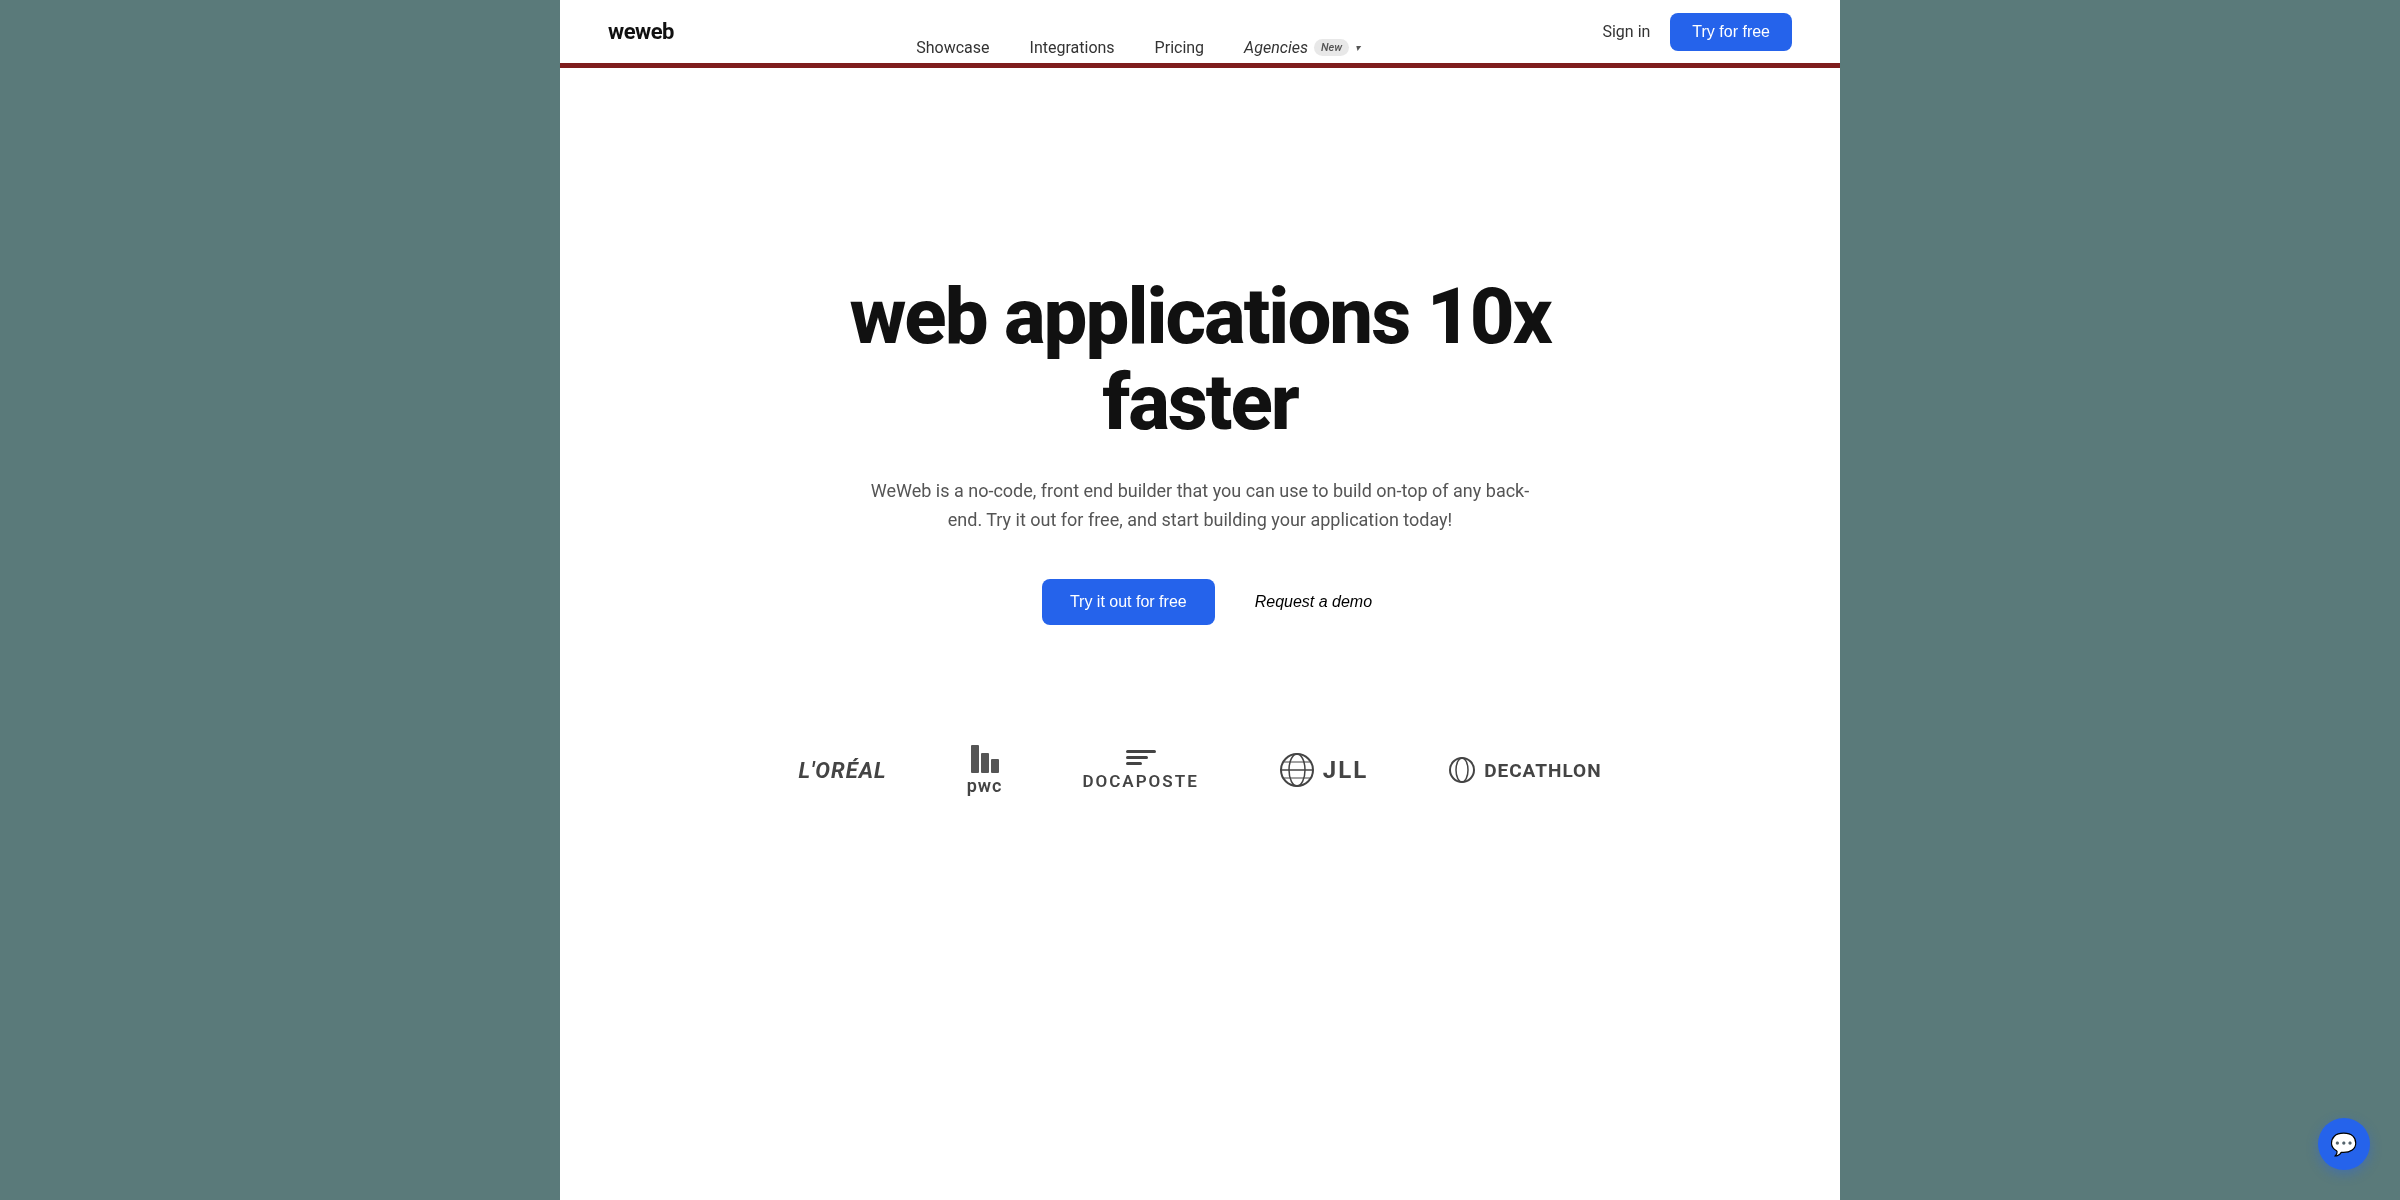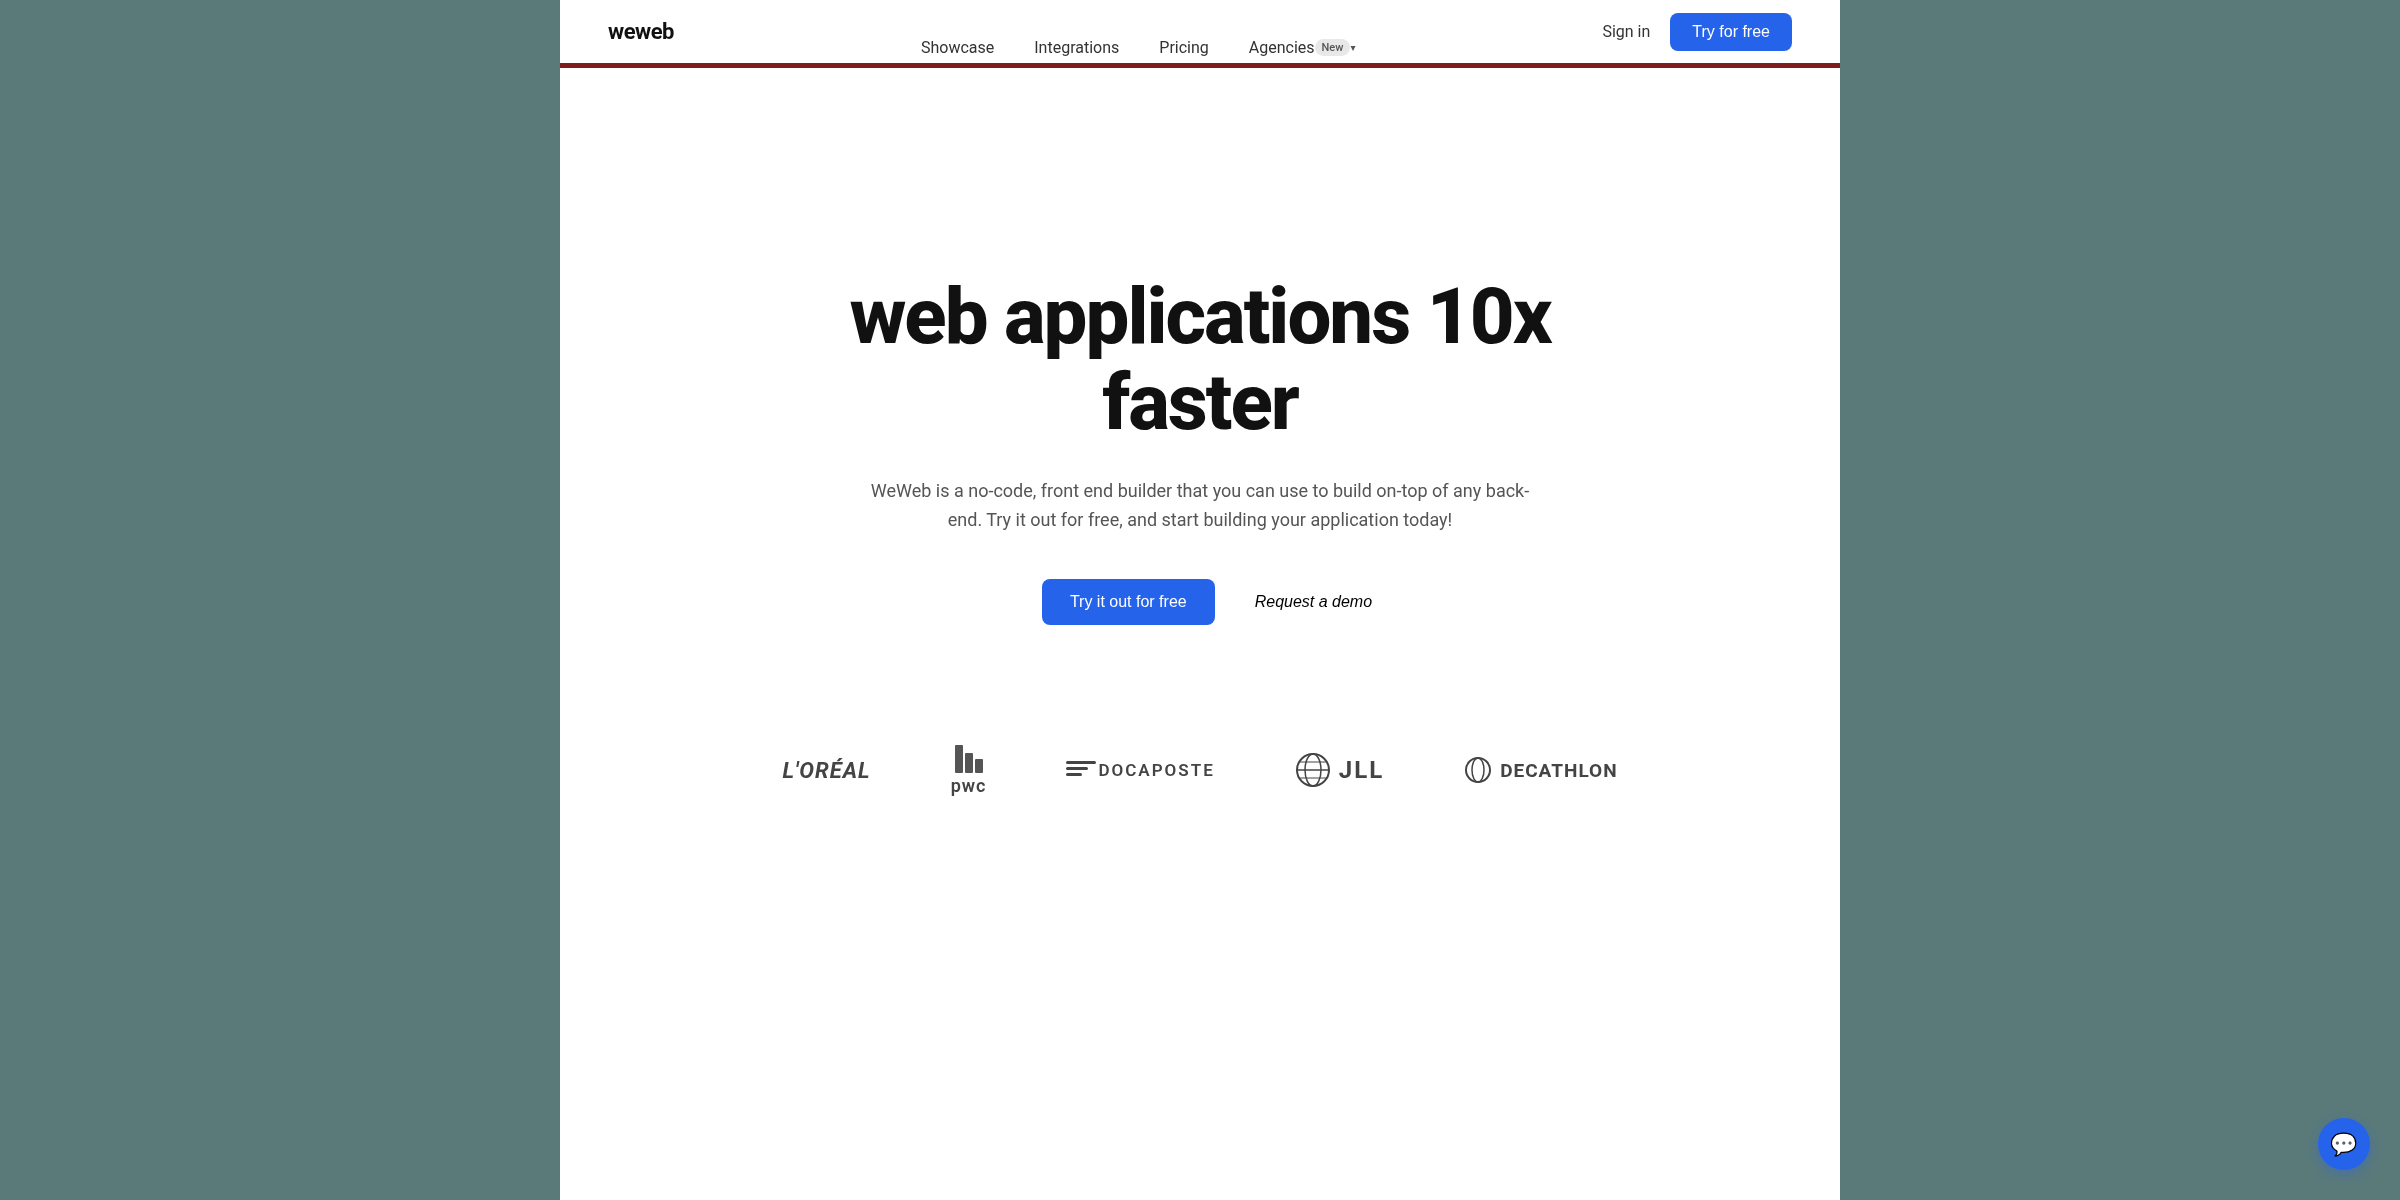--- a/index.html
+++ b/index.html
@@ -52,22 +52,23 @@
     .nav-link {
       font-size: 16px;
       color: #333;
       text-decoration: none;
       cursor: pointer;
     }
 
     .nav-agencies {
       display: flex;
       align-items: center;
-      gap: 0;
-      cursor: pointer;
+      gap: 6px;
+      cursor: pointer;
+      font-style: italic;
     }
 
     .nav-badge {
       background: #e8e8e8;
       color: #555;
       font-size: 11px;
       padding: 2px 7px;
       border-radius: 10px;
       font-weight: 500;
     }
@@ -203,21 +204,21 @@
     .logo-pwc-text {
       font-size: 18px;
       font-weight: 600;
       color: #444;
       letter-spacing: 1px;
     }
 
     
     .logo-docaposte {
       display: flex;
-      flex-direction: row;
+      flex-direction: column;
       align-items: center;
       gap: 2px;
     }
 
     .docaposte-lines {
       display: flex;
       flex-direction: column;
       gap: 3px;
       margin-bottom: 4px;
     }

